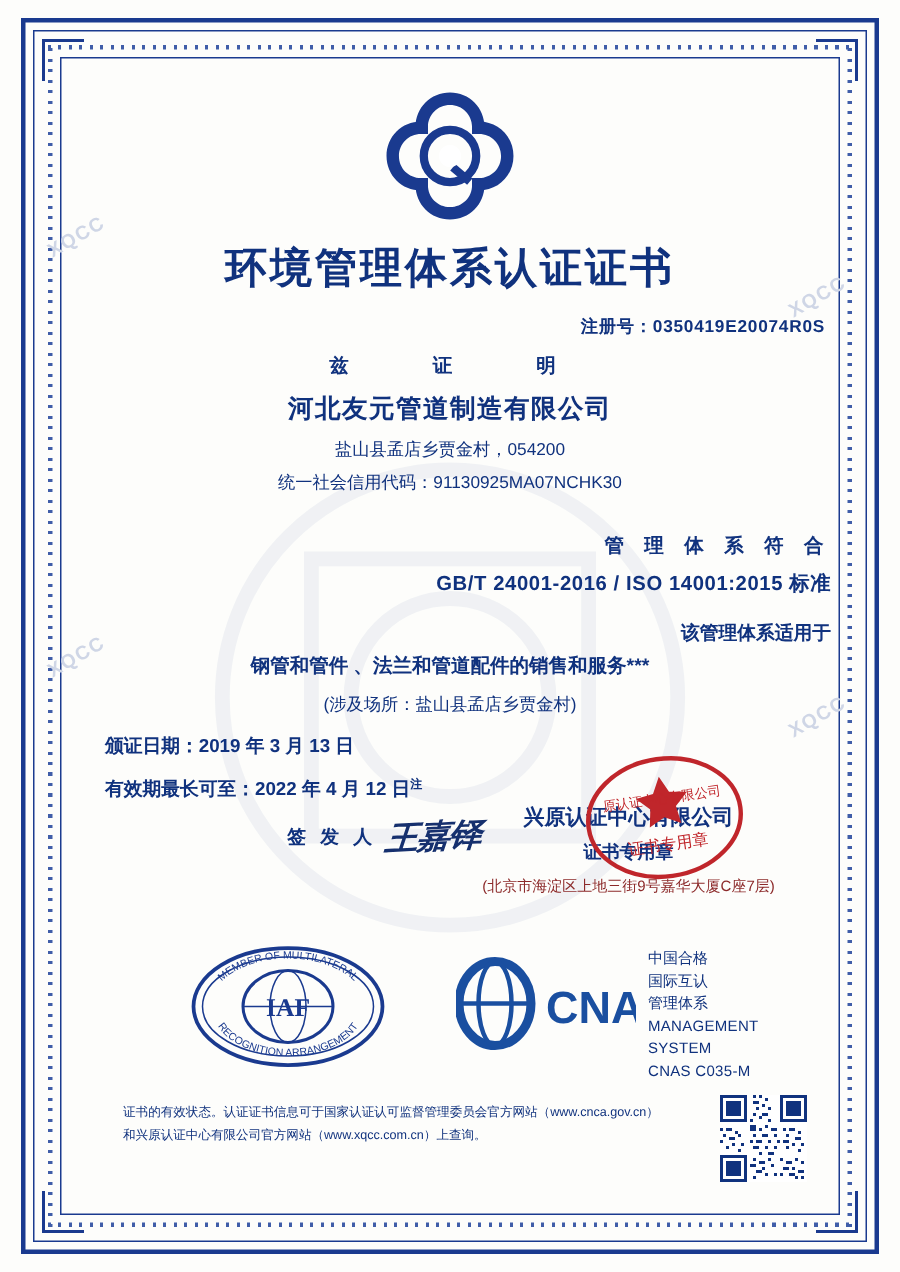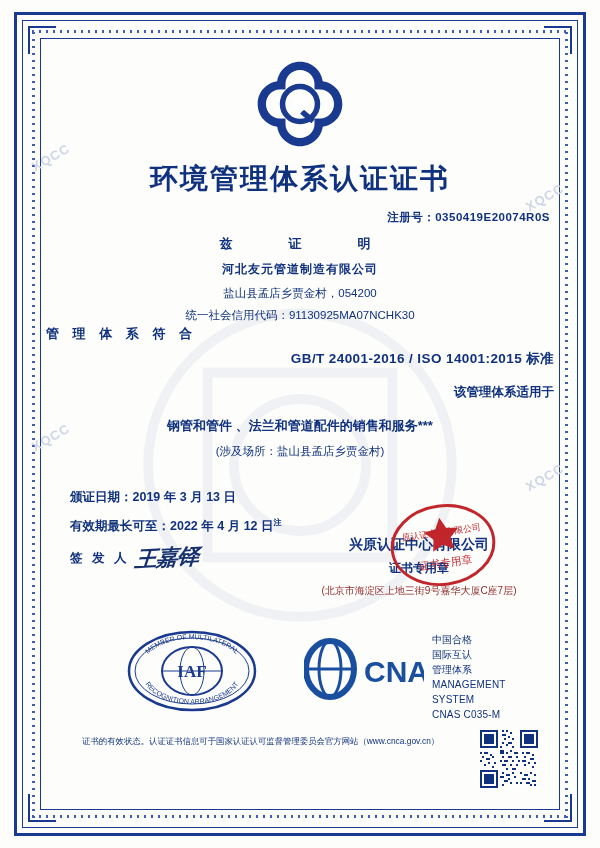--- a/index.html
+++ b/index.html
@@ -69,54 +69,54 @@
   }
   .reg-no{
     text-align:right;font-size:11.5px;font-weight:bold;margin-top:12px;
     padding-right:4px;letter-spacing:.5px;
   }
   .hereby{
     text-align:center;font-size:13px;font-weight:bold;letter-spacing:10px;
     margin-top:10px;
   }
   .company{
-    text-align:center;font-size:12px;font-weight:bold;margin-top:8px;
+    text-align:center;font-size:17px;font-weight:bold;margin-top:8px;
     letter-spacing:1px;
   }
   .addr{
     text-align:center;font-size:11.5px;margin-top:8px;
   }
   .credit{
     text-align:center;font-size:11.5px;margin-top:7px;
   }
   .sys-head{
-    text-align:left;font-size:13px;font-weight:bold;letter-spacing:5px;
-    margin-top:2px;
+    text-align:right;font-size:13px;font-weight:bold;letter-spacing:5px;
+    margin-top:26px;
   }
   .standard{
     text-align:right;font-size:13.5px;font-weight:bold;margin-top:7px;
     letter-spacing:.4px;
   }
   .scope-head{
     text-align:right;font-size:12.5px;font-weight:bold;margin-top:16px;
   }
   .scope{
-    text-align:center;font-size:13px;font-weight:bold;margin-top:16px;
+    text-align:center;font-size:13px;font-weight:bold;margin-top:4px;
   }
   .site{
     text-align:center;font-size:11.5px;margin-top:9px;
   }
 
   
   .dates{
     position:absolute;left:24px;top:440px;width:250px;font-size:12.5px;
     line-height:26px;font-weight:bold;
   }
   .dates .sup{font-size:8px;vertical-align:super;}
-  .sign-row{margin-top:6px;display:flex;align-items:center;}
+  .sign-row{margin-top:6px;display:flex;align-items:center;justify-content:flex-end;}
   .sign-label{font-size:12.5px;font-weight:bold;letter-spacing:3px;}
   .signature{
     margin-left:6px;font-family:"Liberation Serif","DejaVu Serif",serif;
     font-size:22px;font-style:italic;color:#16306e;
     transform:skewX(-8deg) rotate(-3deg);
     letter-spacing:-1px;
   }
 
   
   .issuer{
@@ -275,20 +275,21 @@
         <div>中国合格</div>
         <div>国际互认</div>
         <div>管理体系</div>
         <div class="en">MANAGEMENT SYSTEM</div>
         <div class="en">CNAS C035-M</div>
       </div>
     </div>
 
     <div class="note">
       <div style="padding-left:14px">证书的有效状态。认证证书信息可于国家认证认可监督管理委员会官方网站（www.cnca.gov.cn）</div>
+      <div style="padding-left:14px">和兴原认证中心有限公司官方网站（www.xqcc.com.cn）上查询。</div>
     </div>
 
     <svg class="qr" viewBox="0 0 29 29">
       <rect width="29" height="29" fill="#ffffff"></rect>
       <g fill="#10327e">
         <path d="M0 0h9v9H0z"></path>
           <path d="M1 1h7v7H1z" fill="#fff"></path>
           <path d="M2 2h5v5H2z"></path>
         <path d="M20 0h9v9h-9z"></path>
           <path d="M21 1h7v7h-7z" fill="#fff"></path>

